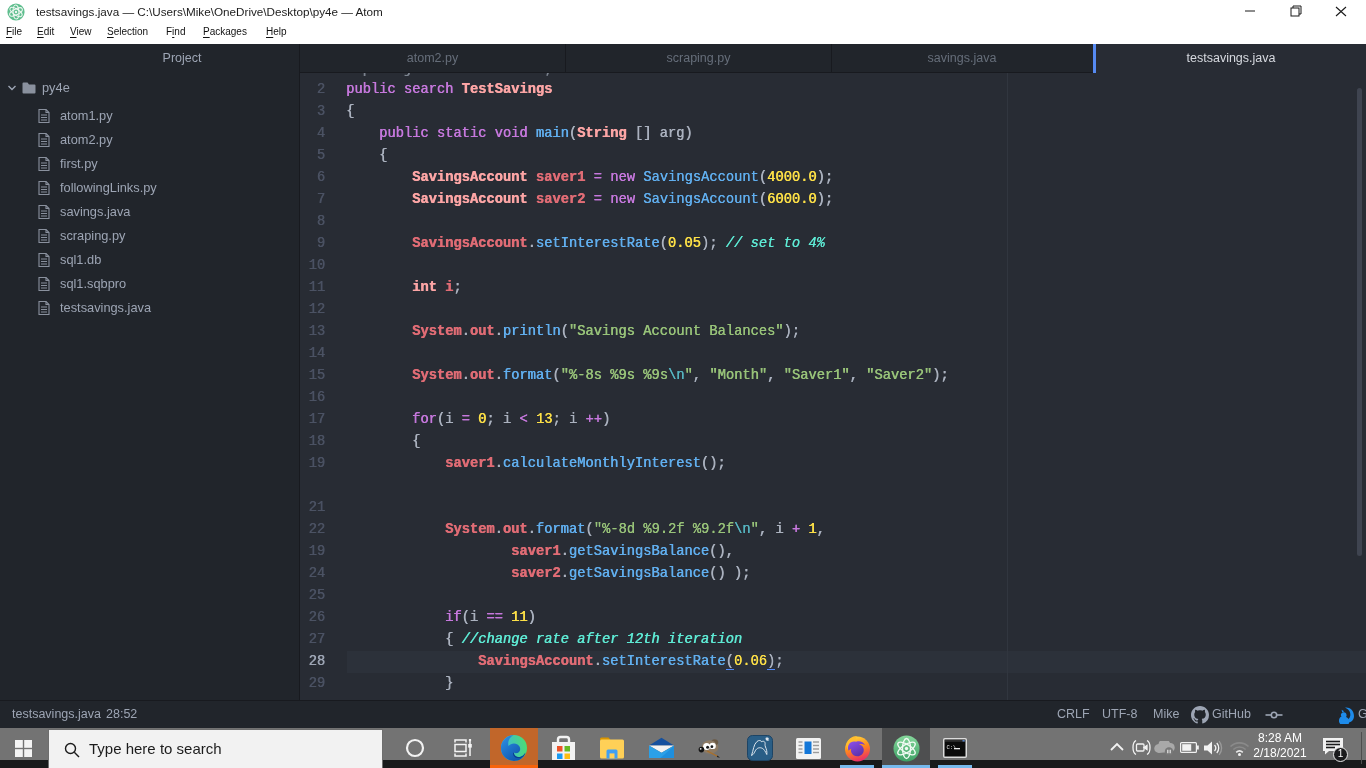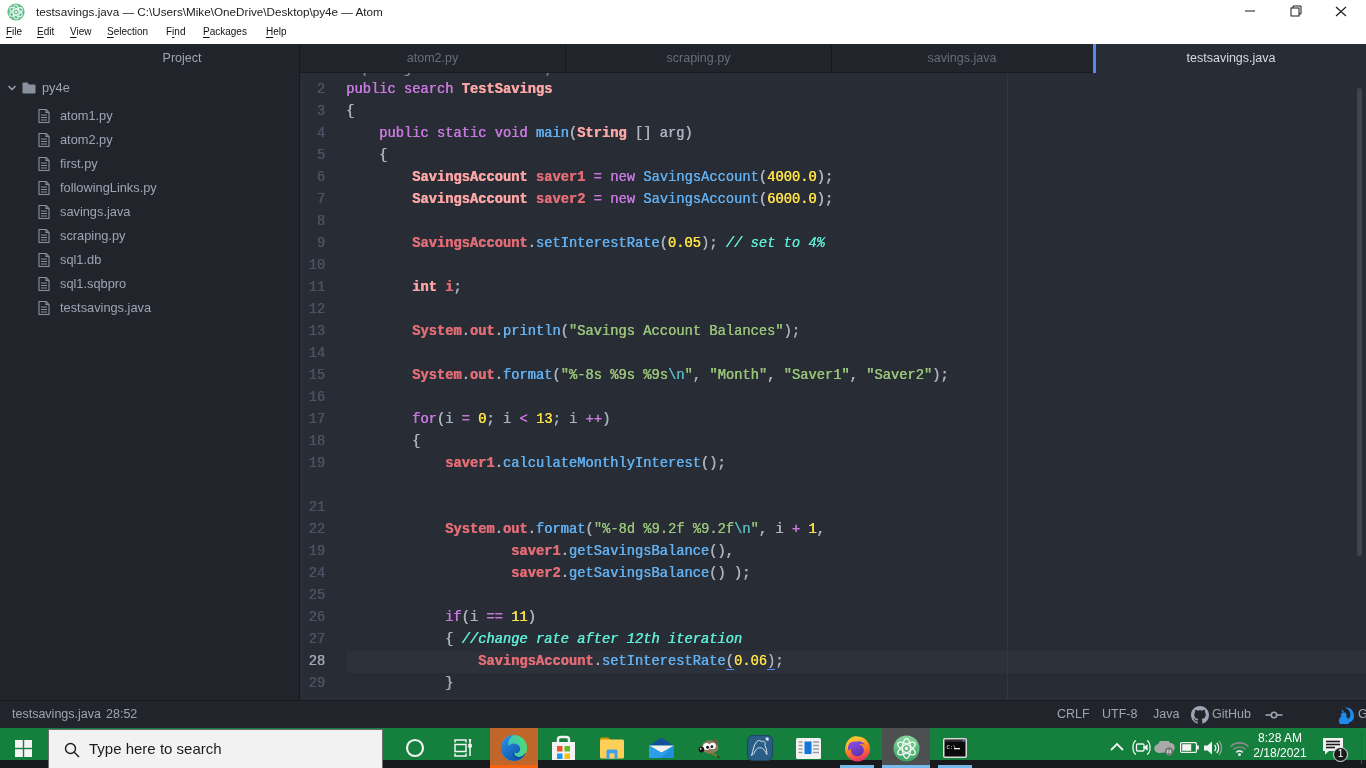--- a/index.html
+++ b/index.html
@@ -31,21 +31,21 @@
 .row{position:absolute;left:0;height:22px;line-height:22px;white-space:pre;font-family:"Liberation Mono",monospace;font-size:13.75px;color:#abb2bf;text-shadow:0.45px 0 0 currentColor;}
 .num{display:inline-block;width:25px;text-align:right;color:#4b5263;}
 .cd{margin-left:21px;}
 .k{color:#c678dd;} .t{color:#fca5a5;font-weight:bold;} .f{color:#61afef;} .v{color:#e06c75;font-weight:bold;}
 .n{color:#fde047;} .s{color:#98c379;} .e{color:#56b6c2;} .c{color:#5eead4;font-style:italic;}
 .bm{border-bottom:1.5px solid #528bff;}
 
 #statusbar{position:absolute;left:0;top:700px;width:1366px;height:28px;background:#21252b;border-top:1px solid #181a1f;font-size:12.5px;color:#9da5b4;}
 #statusbar .sitem{position:absolute;top:0;line-height:27px;white-space:nowrap;}
 
-#taskbar{position:absolute;left:0;top:728px;width:1366px;height:32px;background:#15803d;}
+#taskbar{position:absolute;left:0;top:728px;width:1366px;height:32px;background:#737373;}
 #searchbox{position:absolute;left:48px;top:1px;width:335px;height:39px;background:#f2f2f2;border:1px solid #6e6e6e;border-bottom:none;}
 #searchbox span{position:absolute;left:40px;top:10px;font-size:15px;color:#1c1c1c;}
 .runline{position:absolute;top:37px;height:3px;background:#76b9ed;}
 #clock{position:absolute;left:1247px;top:3px;width:66px;text-align:center;font-size:12px;color:#fff;line-height:15px;}
 </style>
 </head>
 <body>
 
 <div id="titlebar">
   <svg class="abs" style="left:7px;top:3px" width="18" height="18" viewBox="0 0 18 18">
@@ -244,21 +244,21 @@
   <div class="row" style="top:556px"><span class="num">27</span><span class="cd">            { <span class="c">//change rate after 12th iteration</span></span></div>
   <div class="row" style="top:578px"><span class="num" style="color:#9da5b4">28</span><span class="cd">                <span class="v">SavingsAccount</span>.<span class="f">setInterestRate</span><span class="bm">(</span><span class="n">0.06</span><span class="bm">)</span>;</span></div>
   <div class="row" style="top:600px"><span class="num">29</span><span class="cd">            }</span></div>
 </div>
 
 <div id="statusbar">
   <span class="sitem" style="left:12px">testsavings.java</span>
   <span class="sitem" style="left:106px">28:52</span>
   <span class="sitem" style="left:1057px">CRLF</span>
   <span class="sitem" style="left:1102px">UTF-8</span>
-  <span class="sitem" style="left:1153px">Java</span>
+  <span class="sitem" style="left:1153px">Mike</span>
   <span class="sitem" style="left:1212px">GitHub</span>
   <span class="sitem" style="left:1358px">Git (0)</span>
   <svg class="abs" style="left:1191px;top:5px" width="18" height="18" viewBox="0 0 16 16">
       <path fill="#9da5b4" d="M8 0C3.58 0 0 3.58 0 8c0 3.54 2.29 6.53 5.47 7.59.4.07.55-.17.55-.38 0-.19-.01-.82-.01-1.49-2.01.37-2.53-.49-2.69-.94-.09-.23-.48-.94-.82-1.13-.28-.15-.68-.52-.01-.53.63-.01 1.08.58 1.23.82.72 1.21 1.87.87 2.33.66.07-.52.28-.87.51-1.07-1.78-.2-3.64-.89-3.64-3.95 0-.87.31-1.59.82-2.15-.08-.2-.36-1.02.08-2.12 0 0 .67-.21 2.2.82.64-.18 1.32-.27 2-.27s1.36.09 2 .27c1.53-1.04 2.2-.82 2.2-.82.44 1.1.16 1.92.08 2.12.51.56.82 1.27.82 2.15 0 3.07-1.87 3.75-3.65 3.95.29.25.54.73.54 1.48 0 1.07-.01 1.93-.01 2.2 0 .21.15.46.55.38A8.01 8.01 0 0 0 16 8c0-4.42-3.58-8-8-8z"></path>
     </svg>
   <svg class="abs" style="left:1265px;top:7px" width="18" height="14" viewBox="0 0 18 14">
       <g stroke="#9da5b4" stroke-width="1.6" fill="none">
         <circle cx="9" cy="7" r="2.7"></circle>
         <line x1="0.5" y1="7" x2="6" y2="7"></line>
         <line x1="12" y1="7" x2="17.5" y2="7"></line>

